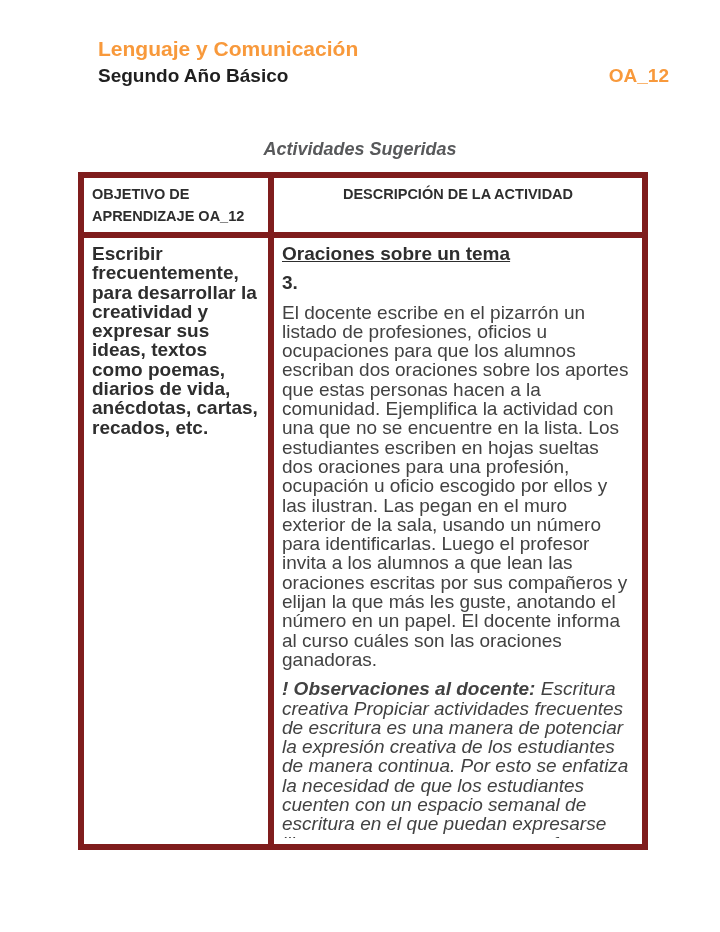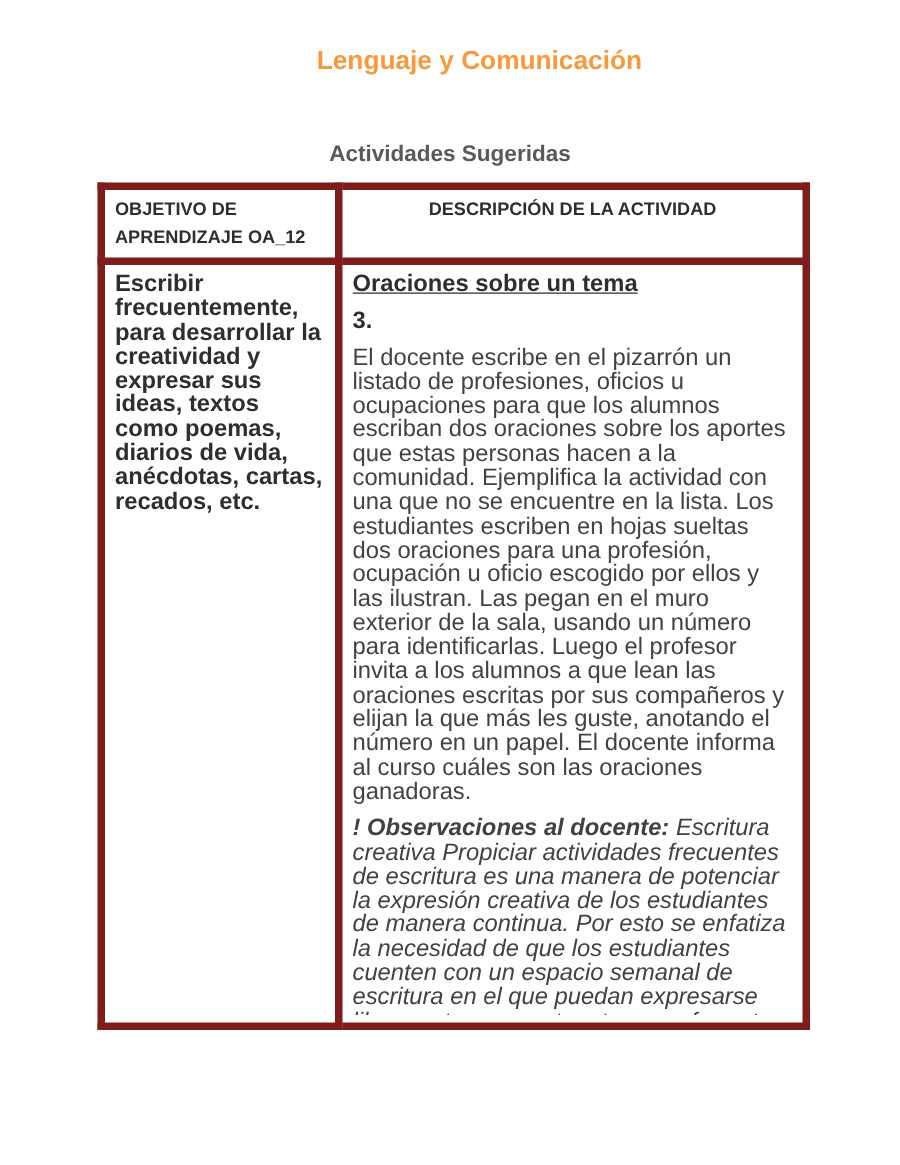--- a/index.html
+++ b/index.html
@@ -12,21 +12,20 @@
     height: 932px;
     background: #ffffff;
     font-family: "Liberation Sans", sans-serif;
     box-sizing: border-box;
     overflow: hidden;
     position: relative;
   }
   
   .doc-header {
     padding: 37px 51px 0 98px;
-    text-align: center;
   }
   .subject-title {
     color: #F8993B;
     font-weight: bold;
     font-size: 21px;
     line-height: 24px;
   }
   .subtitle-row {
     display: flex;
     justify-content: space-between;
@@ -47,20 +46,21 @@
   }
   
   .page-title {
     margin: 0;
     padding: 52px 0 0 0;
     text-align: center;
     color: #58595B;
     font-size: 18px;
     font-weight: bold;
     line-height: 21px;
+    font-style: italic;
   }
   
   .activity-table {
     margin: 12px 0 0 78px;
     width: 564px;
     border-collapse: collapse;
     table-layout: fixed;
   }
   .activity-table th,
   .activity-table td {
@@ -101,20 +101,24 @@
   .continuation-line { font-style: italic; }
   .obs-label { font-weight: bold; }
 </style>
 </head>
 <body>
 
 <div class="page">
 
   <div class="doc-header">
     <div class="subject-title">Lenguaje y Comunicación</div>
+    <div class="subtitle-row">
+      <div class="grade-title">Segundo Año Básico</div>
+      <div class="oa-code">OA_12</div>
+    </div>
   </div>
 
   <h2 class="page-title">Actividades Sugeridas</h2>
 
   <table class="activity-table">
     <colgroup>
       <col style="width:190px">
       <col style="width:374px">
     </colgroup>
     <thead>

